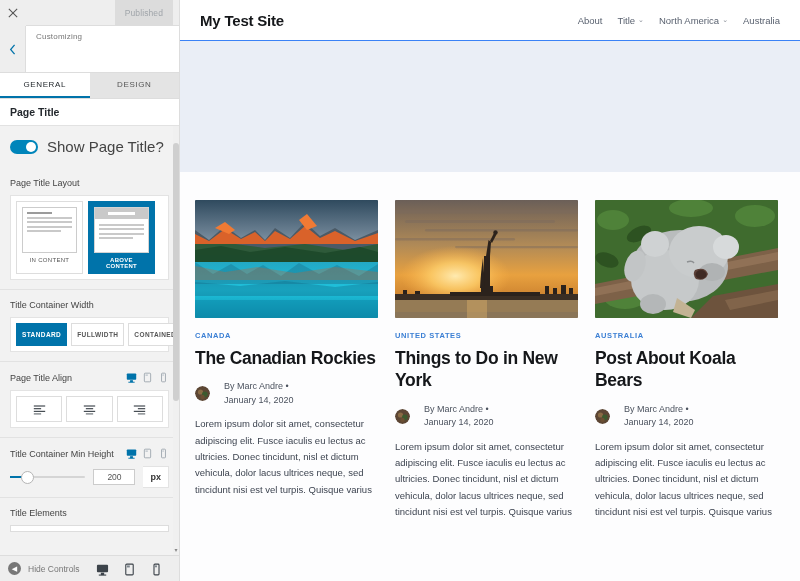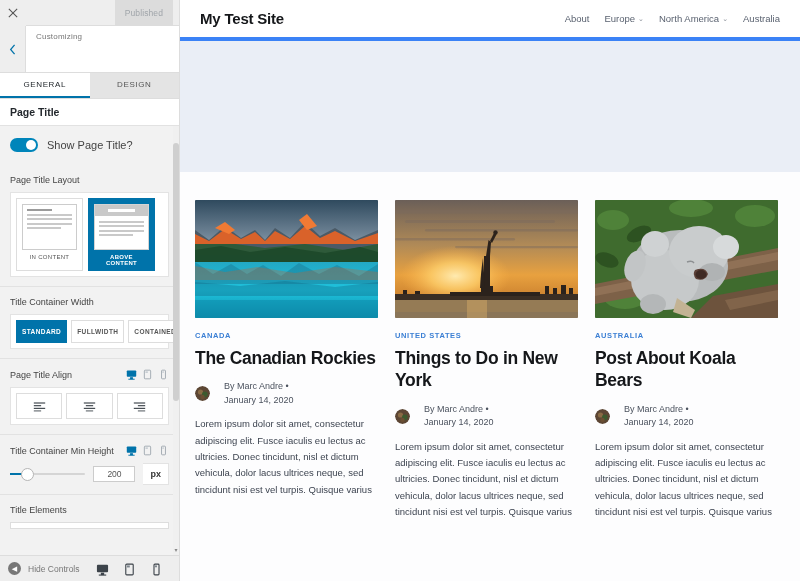--- a/index.html
+++ b/index.html
@@ -70,21 +70,21 @@
   
   .cz-toggle-row { display: flex; align-items: center; gap: 9px; padding: 12px 10px 13px; }
   .cz-switch {
     width: 28px; height: 14px; border-radius: 7px; background: #0085ba;
     position: relative; flex: 0 0 auto; cursor: pointer;
   }
   .cz-switch::after {
     content: ""; position: absolute; right: 2px; top: 2px;
     width: 10px; height: 10px; border-radius: 50%; background: #fff;
   }
-  .cz-toggle-label { font-size: 11px; color: #444; }
+  .cz-toggle-label { font-size: 15px; color: #444; }
 
   
   .cz-cardbox { background: #fff; border: 1px solid #e3e3e3; padding: 5px;
     display: flex; gap: 5px; }
   .cz-card {
     width: 67px; border: 1px solid #ddd; background: #fff;
     padding: 5px 5px 0; cursor: pointer;
   }
   .cz-card.sel { background: #0073aa; border-color: #0073aa; }
   .cz-card-art { background: #fff; border: 1px solid #ccc; height: 46px;
@@ -175,21 +175,21 @@
   .cz-footdev { width: 13px; height: 13px; cursor: pointer; }
   .cz-footdev svg { width: 13px; height: 13px; }
 
   
   #preview {
     position: absolute; left: 180px; top: 0; width: 620px; height: 581px;
     background: #fdfdfe; overflow: hidden;
   }
   .pv-header {
     height: 41px; background: #fff; display: flex; align-items: center;
-    padding: 0 20px; border-bottom: 4px solid #3b82f6;
+    padding: 0 20px; border-bottom: 1px solid #3b82f6;
   }
   .pv-brand { font-size: 15px; font-weight: bold; color: #15171a; letter-spacing: -.2px; }
   .pv-nav { margin-left: auto; display: flex; gap: 15px; align-items: center; }
   .pv-navitem { font-size: 9.5px; color: #5a6270; cursor: pointer;
     display: flex; align-items: center; gap: 3px; }
   .pv-caret { font-size: 7px; color: #8a9099; }
 
   .pv-hero { height: 131px; background: #eaeef6; }
 
   .pv-cards { display: flex; gap: 17px; padding: 28px 16px 0 15px; }
@@ -414,21 +414,21 @@
 
 <div id="preview">
 
   <div class="pv-header">
     <div class="pv-brand">My Test Site</div>
     <div class="pv-nav">
       <div class="pv-navitem">
         <span>About</span>
       </div>
       <div class="pv-navitem">
-        <span>Europe</span>
+        <span>Title</span>
         <span class="pv-caret">⌄</span>
       </div>
       <div class="pv-navitem">
         <span>North America</span>
         <span class="pv-caret">⌄</span>
       </div>
       <div class="pv-navitem">
         <span>Australia</span>
       </div>
     </div>

